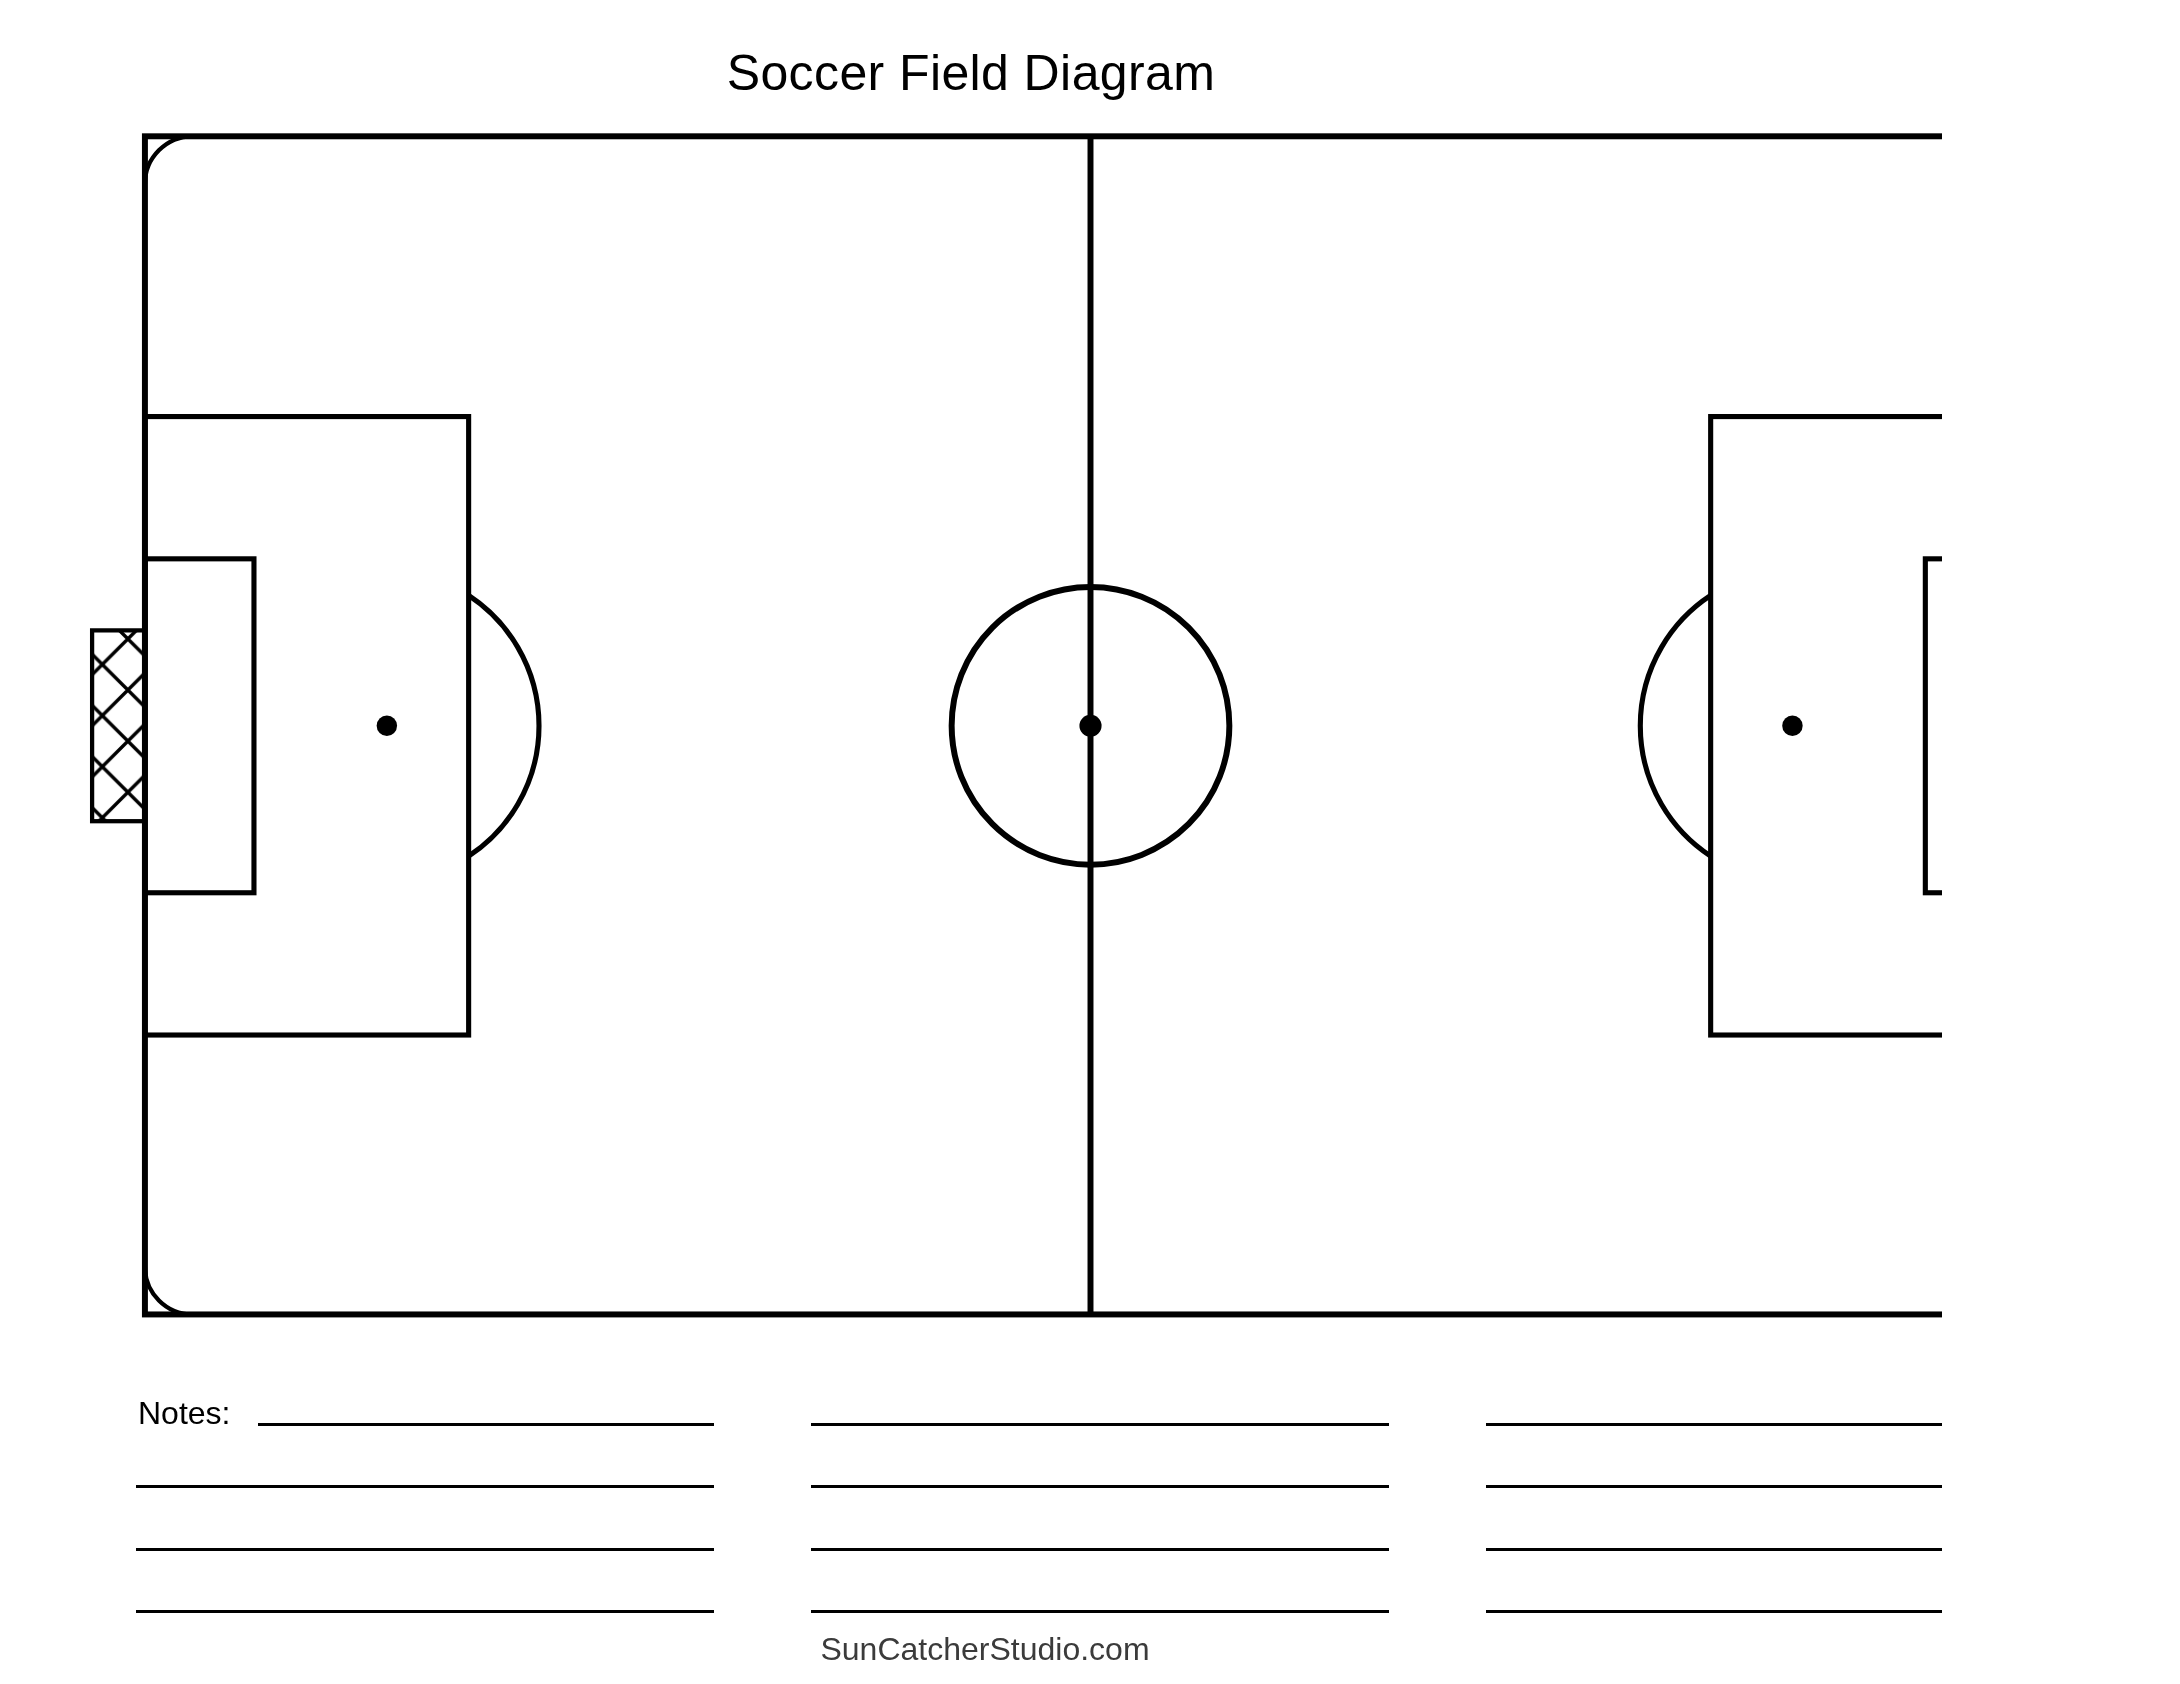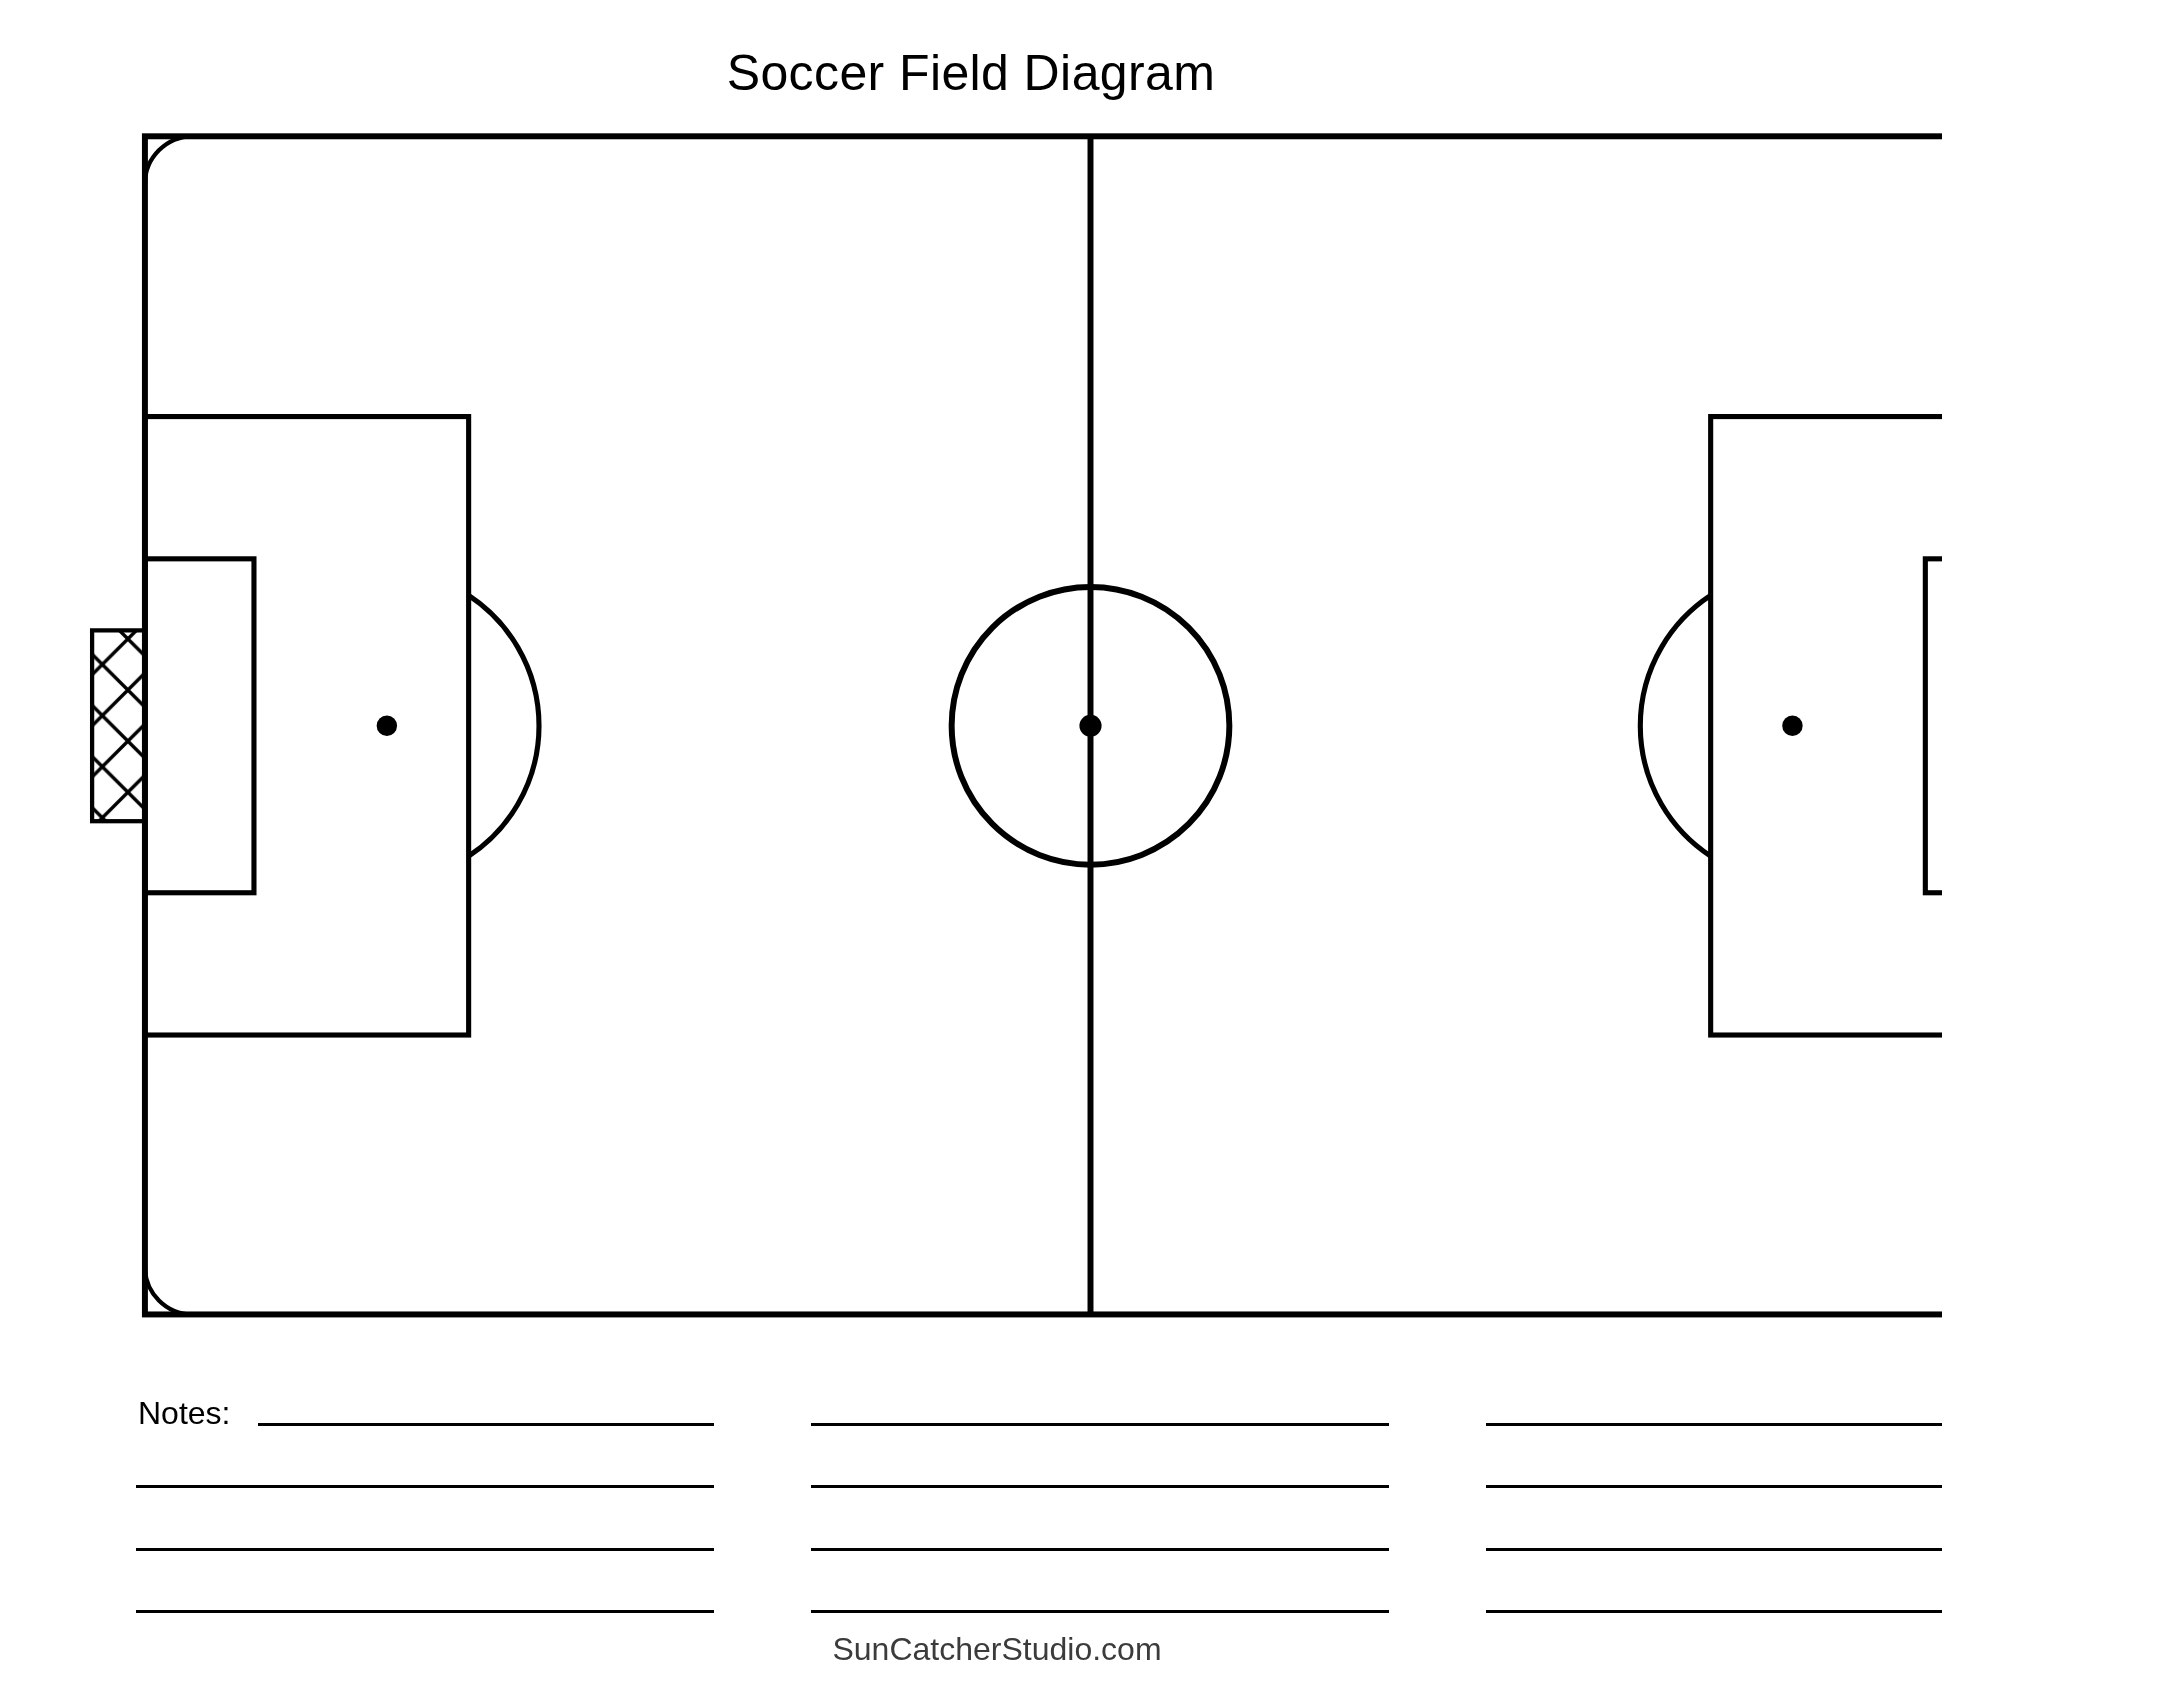--- a/index.html
+++ b/index.html
@@ -52,21 +52,21 @@
     position: absolute;
     left: 0; right: 0;
     height: 3.4px;
     background: var(--line-color);
   }
   
   #notes-col-1 .note-line:first-child { left: 122px; }
   .footer-text {
     position: absolute;
     top: 1633px;
-    left: 12px;
+    left: 0;
     width: 100%;
     text-align: center;
     font-size: 32px;
     line-height: 1;
     color: var(--footer-color);
     padding-left: 28px;
   }
 </style>
 </head>
 <body>

